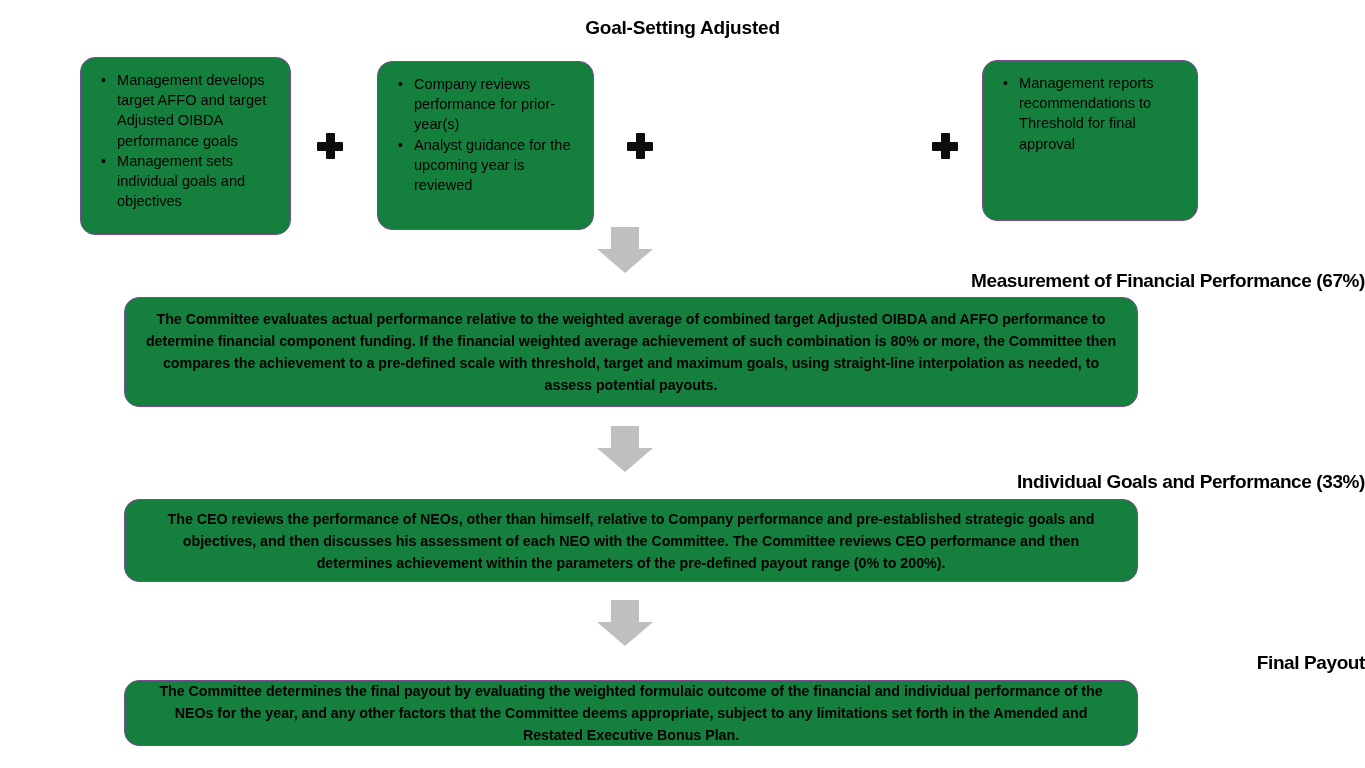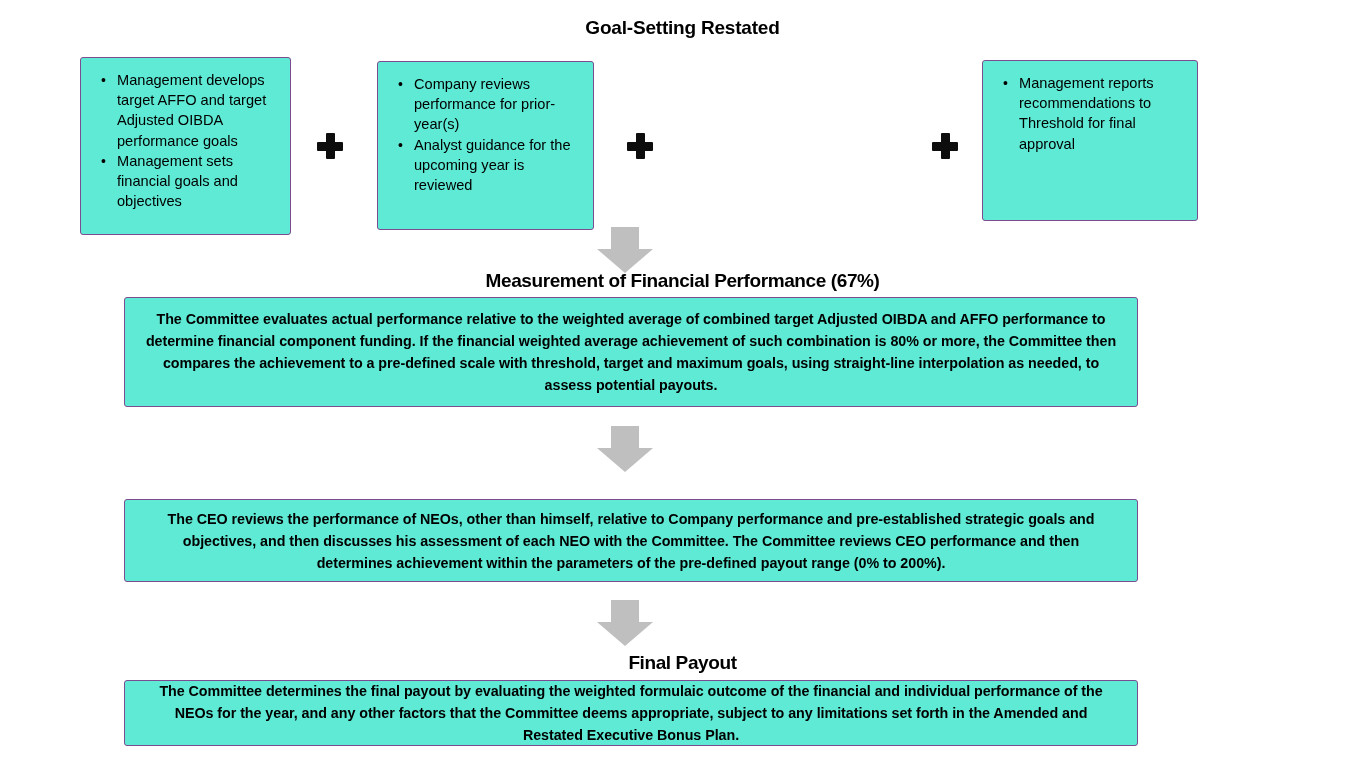--- a/index.html
+++ b/index.html
@@ -32,37 +32,37 @@
     font-size: 19px;
     font-weight: bold;
     letter-spacing: -0.2px;
     color: #000000;
   }
 
   .section-title {
     position: absolute;
     width: 1365px;
     left: 0;
-    text-align: center;
+    text-align: right;
     font-size: 19px;
     font-weight: bold;
     letter-spacing: -0.4px;
     color: #000000;
   }
   .section-title.t1 { top: 270px; }
   .section-title.t2 { top: 471px; }
   .section-title.t3 { top: 652px; }
 
   
   .rbox {
     position: absolute;
     box-sizing: border-box;
     border: 1.6px solid #7C4B92;
-    border-radius: 3px;
-    background: #5eead4;
+    border-radius: 15px;
+    background: #15803d;
   }
 
   
   .topbox {
     padding: 12px 10px 10px 6px;
   }
   .topbox ul {
     margin: 0;
     padding: 0 0 0 30px;
     list-style: none;
@@ -163,26 +163,26 @@
   }
   .a1 { left: 597px; top: 227px; }
   .a2 { left: 597px; top: 426px; }
   .a3 { left: 597px; top: 600px; }
 </style>
 </head>
 <body>
 
 <div id="diagram">
 
-  <div class="main-title">Goal-Setting Restated</div>
+  <div class="main-title">Goal-Setting Adjusted</div>
 
   <div class="rbox topbox box1">
     <ul>
       <li>Management develops target AFFO and target Adjusted OIBDA performance goals</li>
-      <li>Management sets financial goals and objectives</li>
+      <li>Management sets individual goals and objectives</li>
     </ul>
   </div>
 
   <div class="plus p1"></div>
 
   <div class="rbox topbox box2">
     <ul>
       <li>Company reviews performance for prior-year(s)</li>
       <li>Analyst guidance for the upcoming year is reviewed</li>
     </ul>
@@ -207,20 +207,21 @@
   <div class="section-title t1">Measurement of Financial Performance (67%)</div>
   <div class="rbox widebox wb1">
     <div class="wtext">The Committee evaluates actual performance relative to the weighted average of combined target Adjusted OIBDA and AFFO performance to determine financial component funding. If the financial weighted average achievement of such combination is 80% or more, the Committee then compares the achievement to a pre-defined scale with threshold, target and maximum  goals, using straight-line interpolation as needed, to assess potential payouts.</div>
   </div>
 
   <div class="arrow a2">
     <div class="stem"></div>
     <div class="head"></div>
   </div>
 
+  <div class="section-title t2">Individual Goals and Performance (33%)</div>
   <div class="rbox widebox wb2">
     <div class="wtext">The CEO reviews the performance of NEOs, other than himself, relative to Company performance and pre-established strategic goals and objectives, and then discusses his assessment of each NEO with the Committee.  The Committee reviews CEO performance and then determines achievement within the parameters of the pre-defined payout range (0% to 200%).</div>
   </div>
 
   <div class="arrow a3">
     <div class="stem"></div>
     <div class="head"></div>
   </div>
 
   <div class="section-title t3">Final Payout</div>

